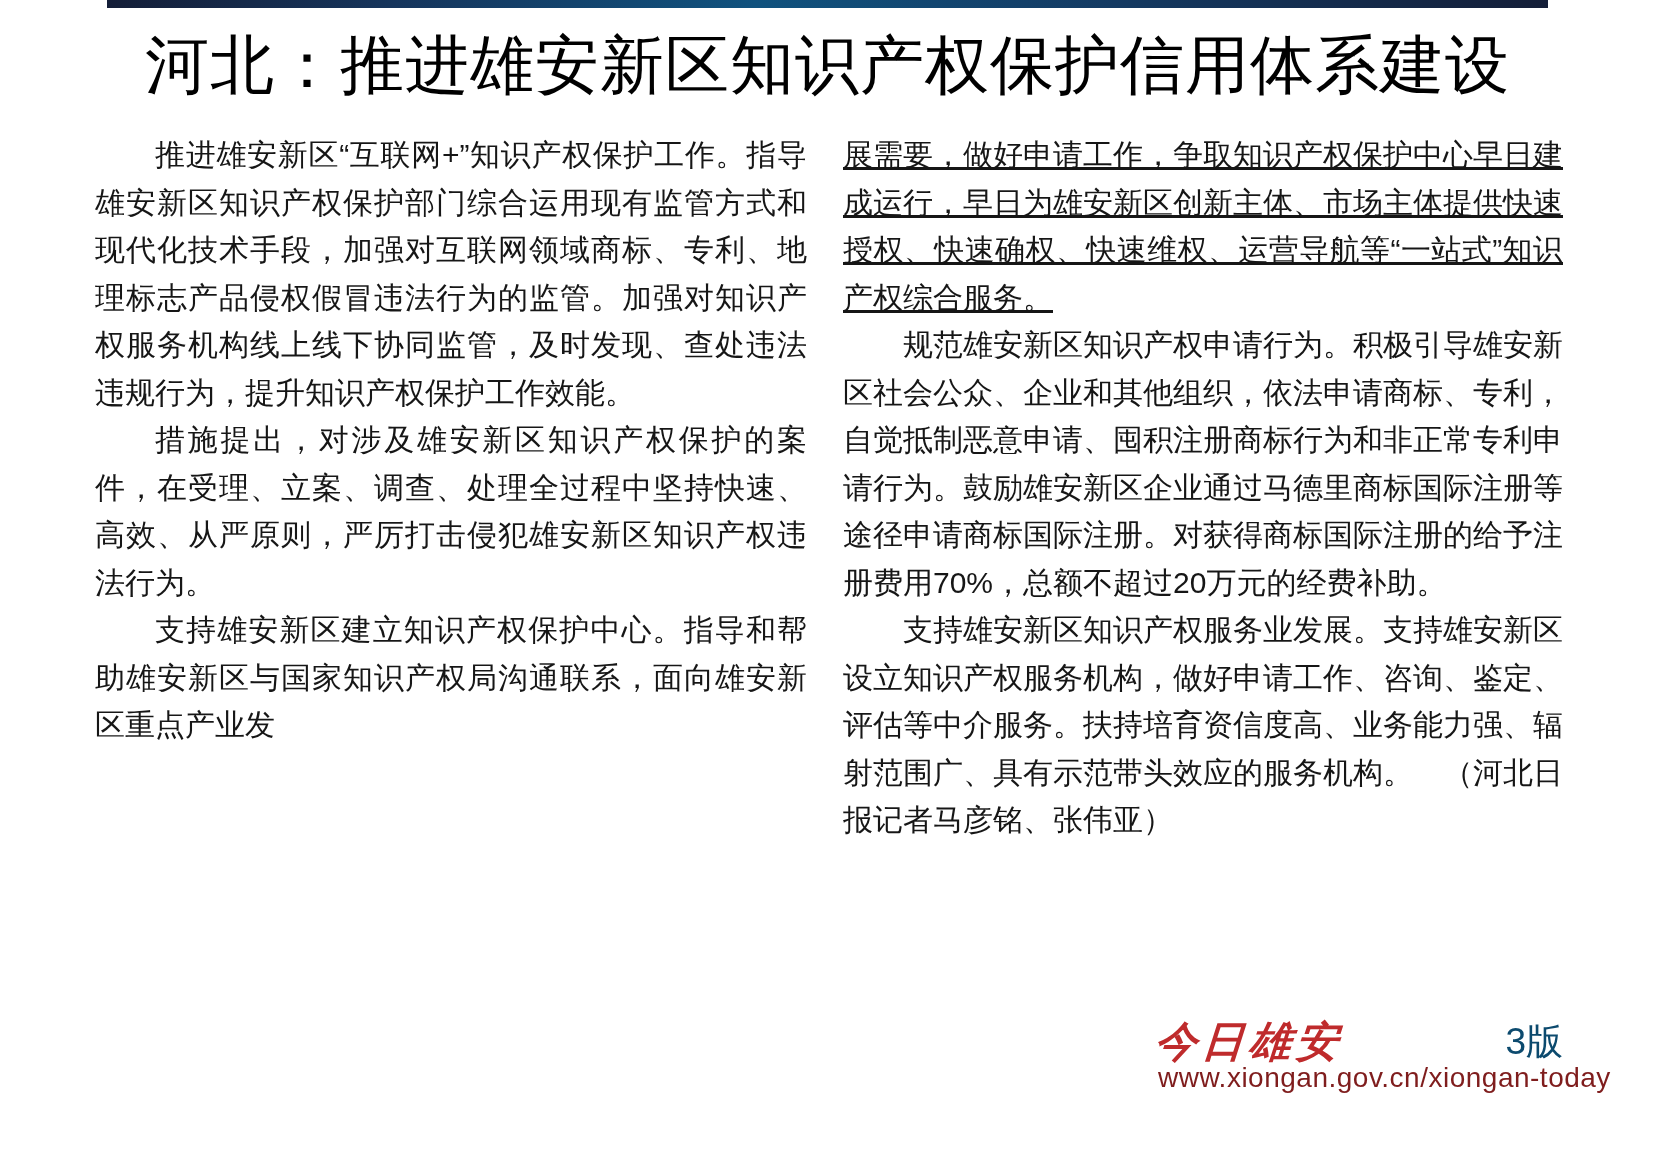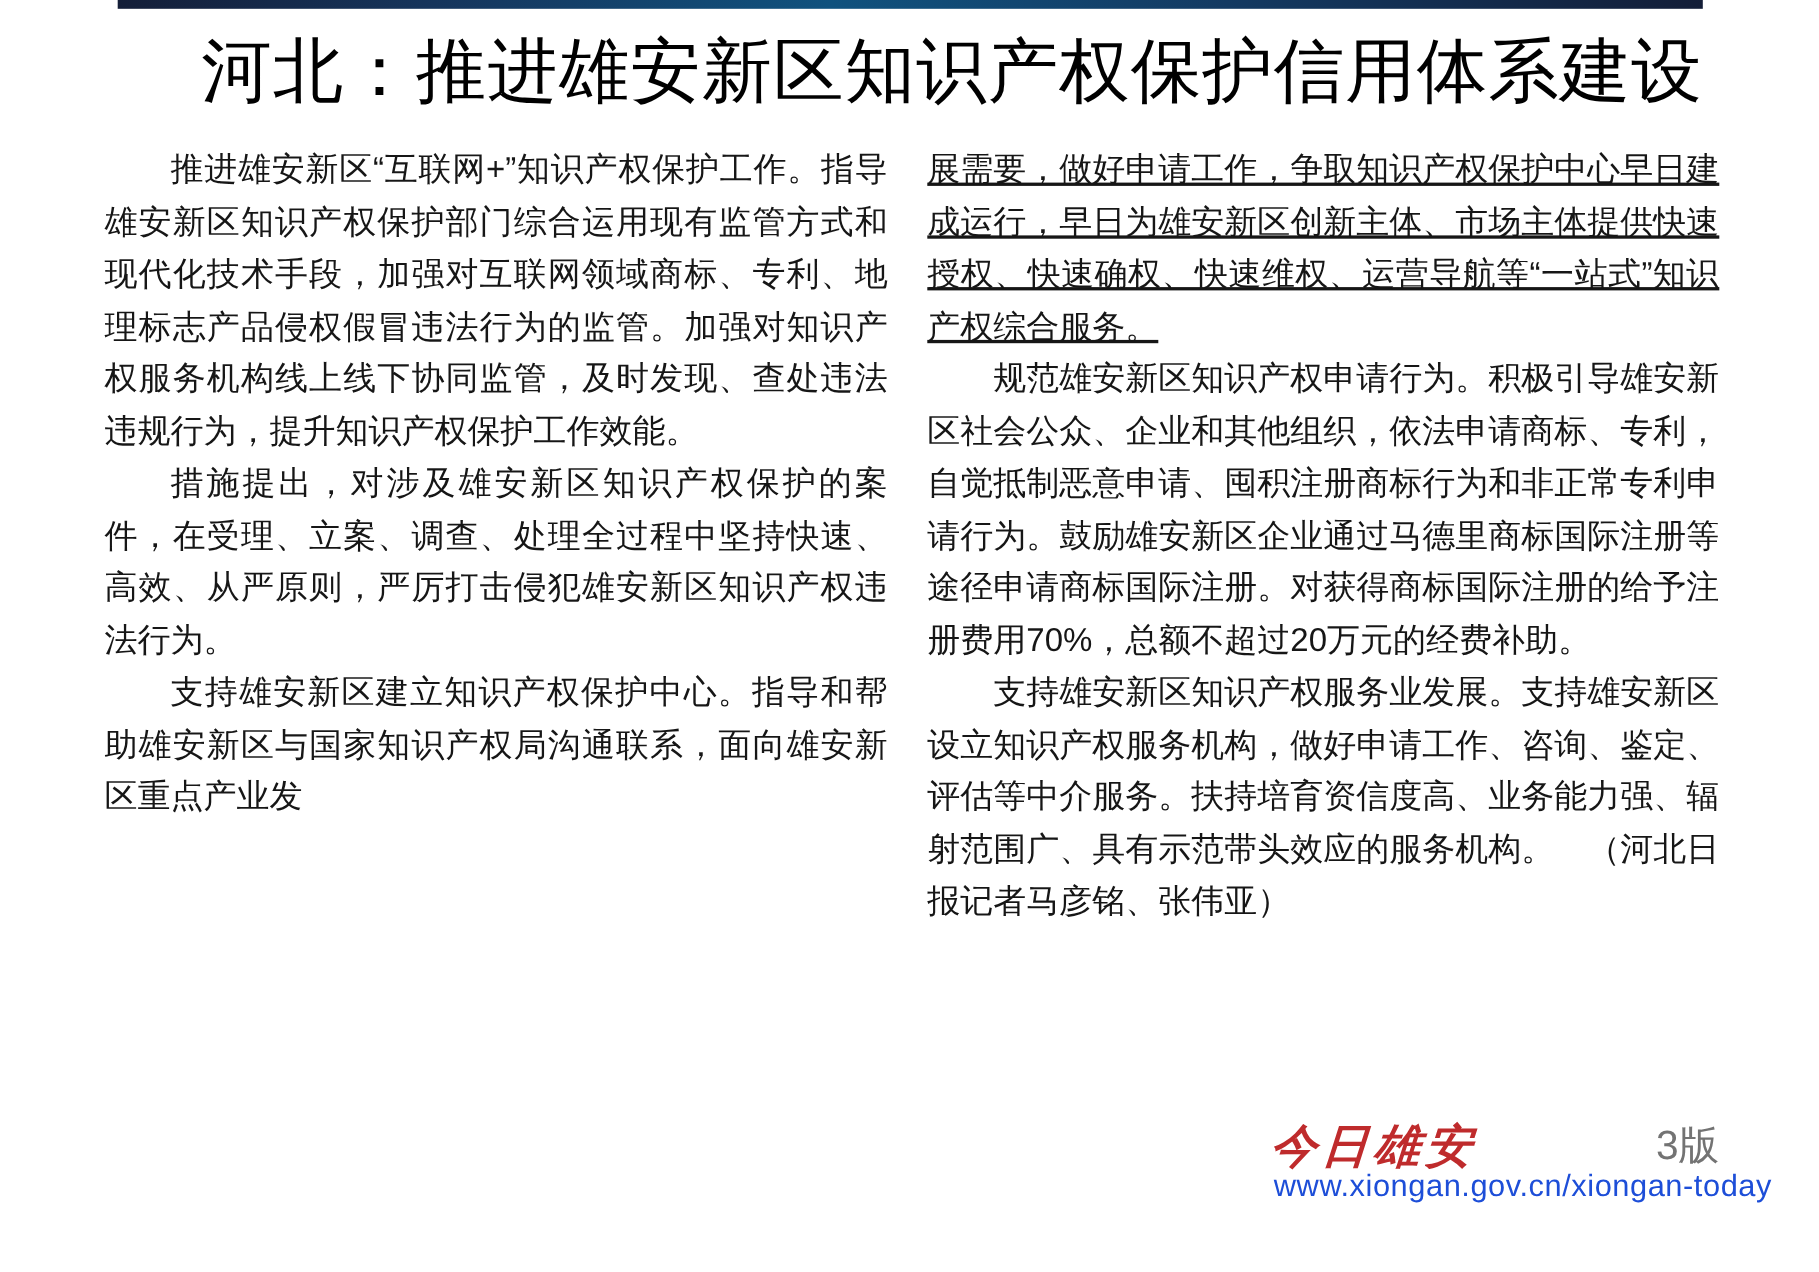--- a/index.html
+++ b/index.html
@@ -18,21 +18,21 @@
     width: 1441px;
     height: 8px;
     background: linear-gradient(90deg, #141e38 0%, #16355c 20%, #10527e 45%, #143a62 70%, #141e38 100%);
   }
   .title {
     position: absolute;
     left: 107px;
     top: 22px;
     width: 1441px;
     margin: 0;
-    text-align: right;
+    text-align: center;
     font-family: "DejaVu Serif", "Liberation Serif", serif;
     font-weight: normal;
     font-size: 64px;
     line-height: 86px;
     letter-spacing: 1px;
     color: #000000;
     white-space: nowrap;
   }
   .col {
     position: absolute;
@@ -63,33 +63,33 @@
     color: #bf2b2c;
     transform: skewX(-4deg);
     white-space: nowrap;
   }
   .page-number {
     position: absolute;
     right: 91px;
     top: 1022px;
     font-size: 37px;
     line-height: 40px;
-    color: #737373;
+    color: #0c4a6e;
     white-space: nowrap;
   }
   .site-url {
     position: absolute;
     left: 1158px;
     top: 1062px;
     width: 405px;
     text-align: center;
     font-size: 28px;
     line-height: 32px;
     letter-spacing: 0.5px;
-    color: #1d4ed8;
+    color: #7f1d1d;
     white-space: nowrap;
   }
 </style>
 </head>
 <body>
 
 <div class="page">
 
   <div class="topbar"></div>
 

